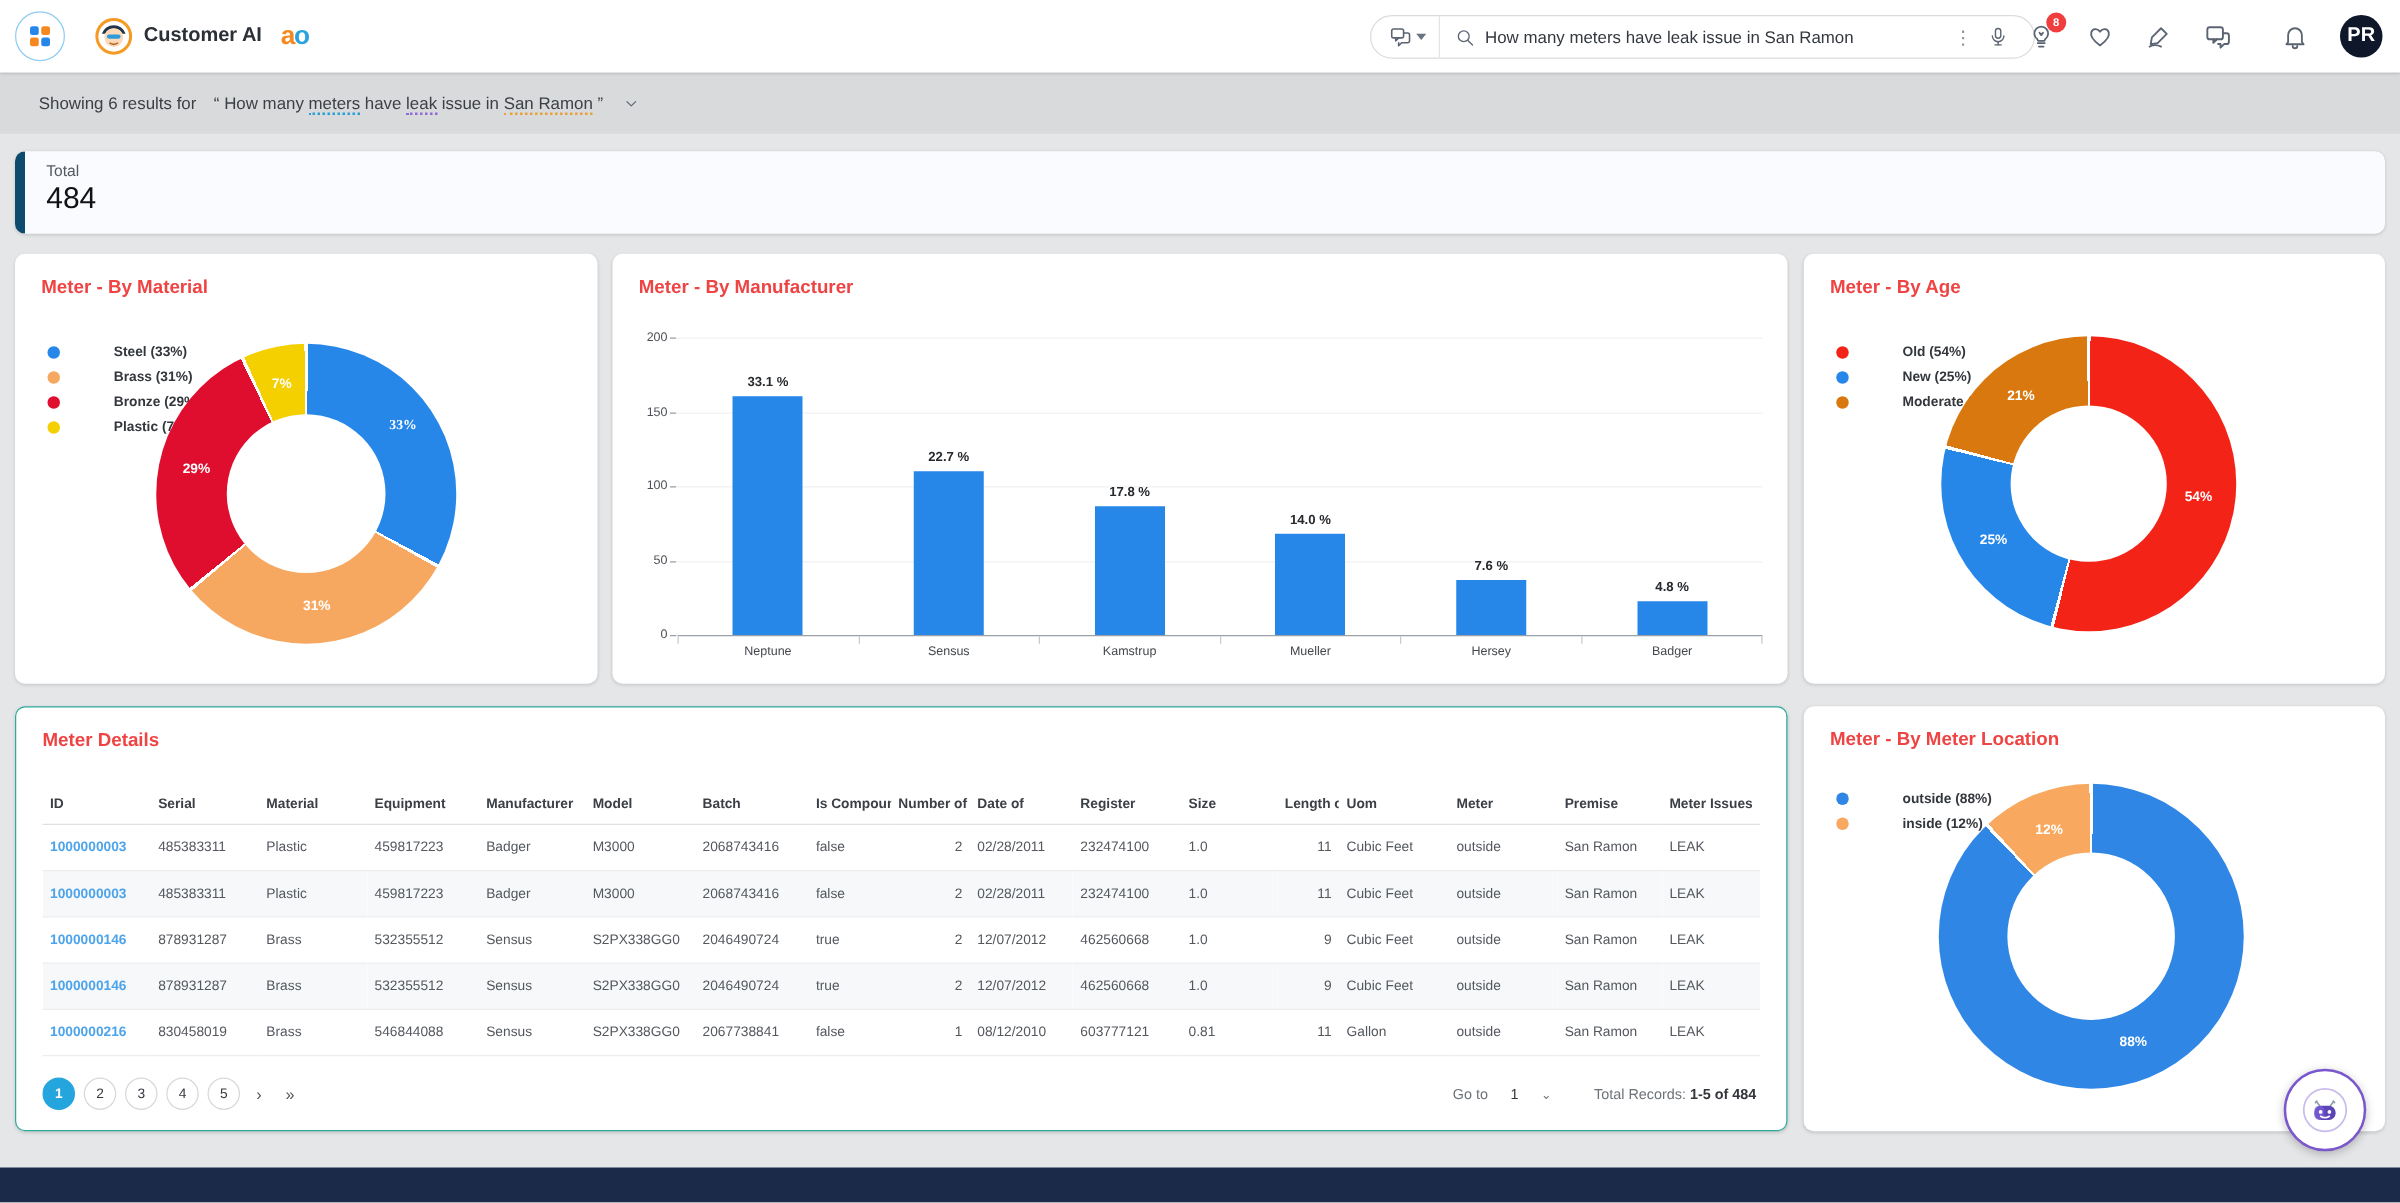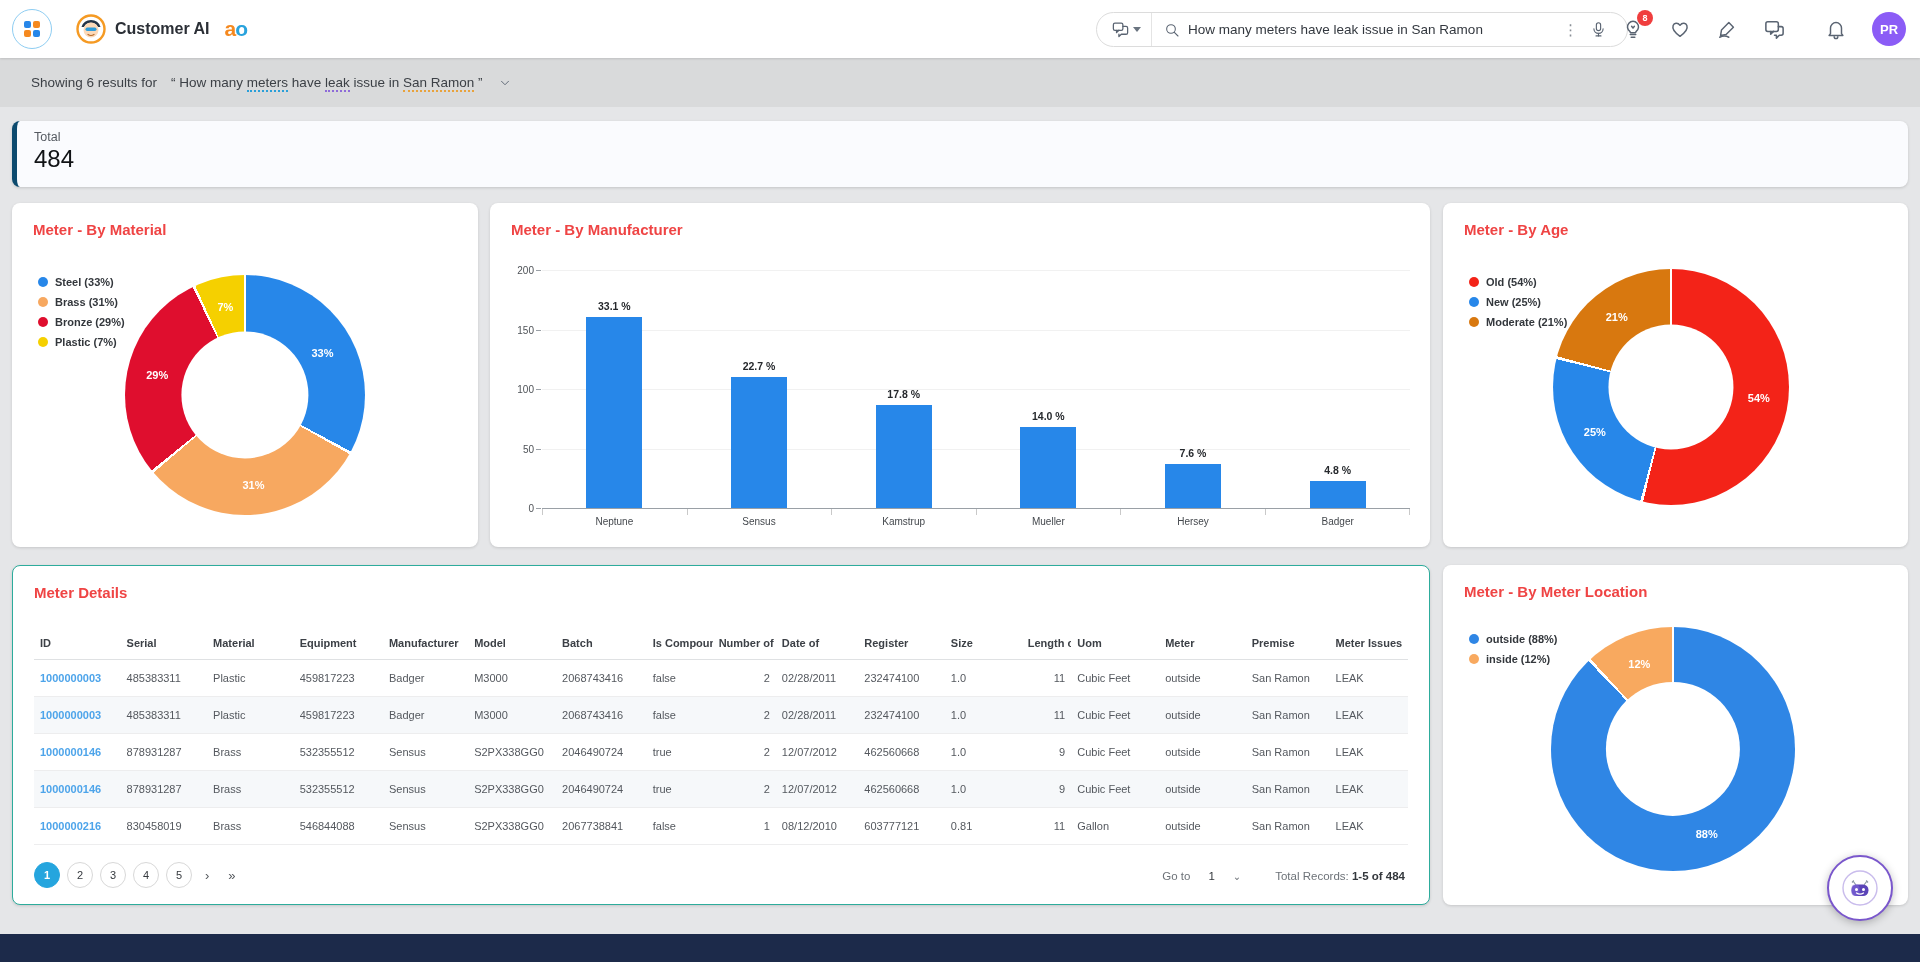--- a/index.html
+++ b/index.html
@@ -21,51 +21,51 @@
   .search-mode { display:flex; align-items:center; gap:3px; padding:0 10px 0 14px; height:100%; border-right:1px solid #e4e4e4; cursor:pointer; color:#5a6472; }
   .caret-down { width:0; height:0; border-left:4px solid transparent; border-right:4px solid transparent; border-top:5px solid #6a7480; }
   .search-main { display:flex; align-items:center; flex:1; gap:8px; padding:0 8px 0 12px; }
   .search-input { border:none; outline:none; flex:1; font-size:13.5px; color:#33383f; font-family:"Liberation Sans",sans-serif; background:transparent; }
   .kebab { color:#8a9097; font-size:15px; letter-spacing:0; cursor:pointer; padding:0 4px; }
   .mic { cursor:pointer; margin-right:12px; }
 
   .header-icons { position:absolute; right:14px; top:0; height:58px; display:flex; align-items:center; gap:25px; }
   .hicon { position:relative; cursor:pointer; display:flex; }
   .badge { position:absolute; top:-8px; right:-9px; min-width:16px; height:16px; border-radius:8px; background:#f03e3e; color:#fff; font-size:9px; font-weight:700; display:flex; align-items:center; justify-content:center; padding:0 3px; }
-  .avatar { width:34px; height:34px; border-radius:50%; background:#8b5cf6; color:#fff; font-size:13px; font-weight:700; display:flex; align-items:center; justify-content:center; cursor:pointer; }
+  .avatar { width:34px; height:34px; border-radius:50%; background:#0f172a; color:#fff; font-size:16px; font-weight:700; display:flex; align-items:center; justify-content:center; cursor:pointer; }
   .gap-lg { margin-left:14px; }
 
   
   .results-bar { position:absolute; top:58px; left:0; width:1920px; height:49px; background:#d9dadb; display:flex; align-items:center; padding-left:31px; z-index:10; }
   .results-prefix { font-size:13.5px; color:#3c4046; }
   .results-query { font-size:13.5px; color:#3c4046; margin-left:14px; }
   .results-query span.u-blue { border-bottom:2px dotted #2a9fd8; }
   .results-query span.u-purple { border-bottom:2px dotted #8e6bd8; }
   .results-query span.u-orange { border-bottom:2px dotted #e8a23c; }
   .results-caret { margin-left:16px; cursor:pointer; }
 
   
-  .total-card { position:absolute; top:121px; left:12px; width:1896px; height:66px; background:#fafbfe; border-radius:8px; border-left:5px solid #0c4a6e; box-shadow:0 1px 3px rgba(0,0,0,.15); padding:9px 0 0 17px; }
+  .total-card { position:absolute; top:121px; left:12px; width:1896px; height:66px; background:#fafbfe; border-radius:8px; border-left:8px solid #0c4a6e; box-shadow:0 1px 3px rgba(0,0,0,.15); padding:9px 0 0 17px; }
   .total-label { font-size:12.5px; color:#555a61; }
   .total-value { font-size:24px; font-weight:400; color:#101215; margin-top:1px; }
 
   
   .card { position:absolute; background:#fff; border-radius:8px; box-shadow:0 1px 3px rgba(0,0,0,.14); }
   .card-title { position:absolute; top:18px; left:21px; font-size:15px; font-weight:700; color:#ef4444; }
   #card-material { top:203px; left:12px;   width:466px; height:344px; }
   #card-manufacturer { top:203px; left:490px; width:940px; height:344px; }
   #card-age { top:203px; left:1443px; width:465px; height:344px; }
   #card-table { top:565px; left:12px; width:1418px; height:340px; border:1.5px solid #2dac9c; }
   #card-location { top:565px; left:1443px; width:465px; height:340px; }
 
   
   .legend { position:absolute; display:flex; flex-direction:column; gap:8px; }
   .legend-item { display:flex; align-items:center; gap:7px; }
   .legend-dot { width:10px; height:10px; border-radius:50%; flex:none; }
-  .legend-label { font-size:11px; font-weight:700; color:#33373c; }
+  .legend-label { font-size:11px; font-weight:700; color:#33373c;margin-left:36px; }
 
   
   .donut { position:absolute; border-radius:50%; }
   .donut-hole { position:absolute; background:#fff; border-radius:50%; left:50%; top:50%; transform:translate(-50%,-50%); }
   .donut-label { position:absolute; color:#fff; font-size:11px; font-weight:700; transform:translate(-50%,-50%); }
 
   
   .bar-plot { position:absolute; left:52px; right:20px; top:67px; height:239px; border-bottom:1px solid #9aa0a6; }
   .gridline { position:absolute; left:0; right:0; height:1px; background:#f1f1f1; }
   .ytick { position:absolute; width:40px; text-align:right; font-size:10px; color:#4e5257; transform:translateY(-50%); }
@@ -218,21 +218,21 @@
         <span class="legend-dot" style="background: rgb(223, 14, 46);"></span>
         <span class="legend-label">Bronze (29%)</span>
       </div>
       <div class="legend-item">
         <span class="legend-dot" style="background: rgb(245, 208, 0);"></span>
         <span class="legend-label">Plastic (7%)</span>
       </div>
     </div>
   <div id="donut-0" class="donut" style="left: 113px; top: 72px; width: 240px; height: 240px; background: conic-gradient(rgb(255, 255, 255) 0deg, rgb(255, 255, 255) 0.7deg, rgb(39, 135, 233) 0.7deg, rgb(39, 135, 233) 118.1deg, rgb(255, 255, 255) 118.1deg, rgb(255, 255, 255) 118.8deg, rgb(255, 255, 255) 118.8deg, rgb(255, 255, 255) 119.5deg, rgb(247, 168, 96) 119.5deg, rgb(247, 168, 96) 229.7deg, rgb(255, 255, 255) 229.7deg, rgb(255, 255, 255) 230.4deg, rgb(255, 255, 255) 230.4deg, rgb(255, 255, 255) 231.1deg, rgb(223, 14, 46) 231.1deg, rgb(223, 14, 46) 334.1deg, rgb(255, 255, 255) 334.1deg, rgb(255, 255, 255) 334.8deg, rgb(255, 255, 255) 334.8deg, rgb(255, 255, 255) 335.5deg, rgb(245, 208, 0) 335.5deg, rgb(245, 208, 0) 359.3deg, rgb(255, 255, 255) 359.3deg, rgb(255, 255, 255) 360deg);">
       <div class="donut-hole" style="width: 127.2px; height: 127.2px;"></div>
-      <span class="donut-label" style="left: 197.467px; top: 78px;">33%</span>
+      <span class="donut-label" style="left: 197.467px; top: 65px; font-family: Liberation Serif, serif;">33%</span>
       <span class="donut-label" style="left: 128.47px; top: 209.601px;">31%</span>
       <span class="donut-label" style="left: 32.1675px; top: 100.367px;">29%</span>
       <span class="donut-label" style="left: 100.367px; top: 32.1675px;">7%</span>
     </div>
 </div>
 
 <div class="card" id="card-manufacturer">
   <div class="card-title">Meter - By Manufacturer</div>
   <div id="barchart">
       <div class="bar-plot">

